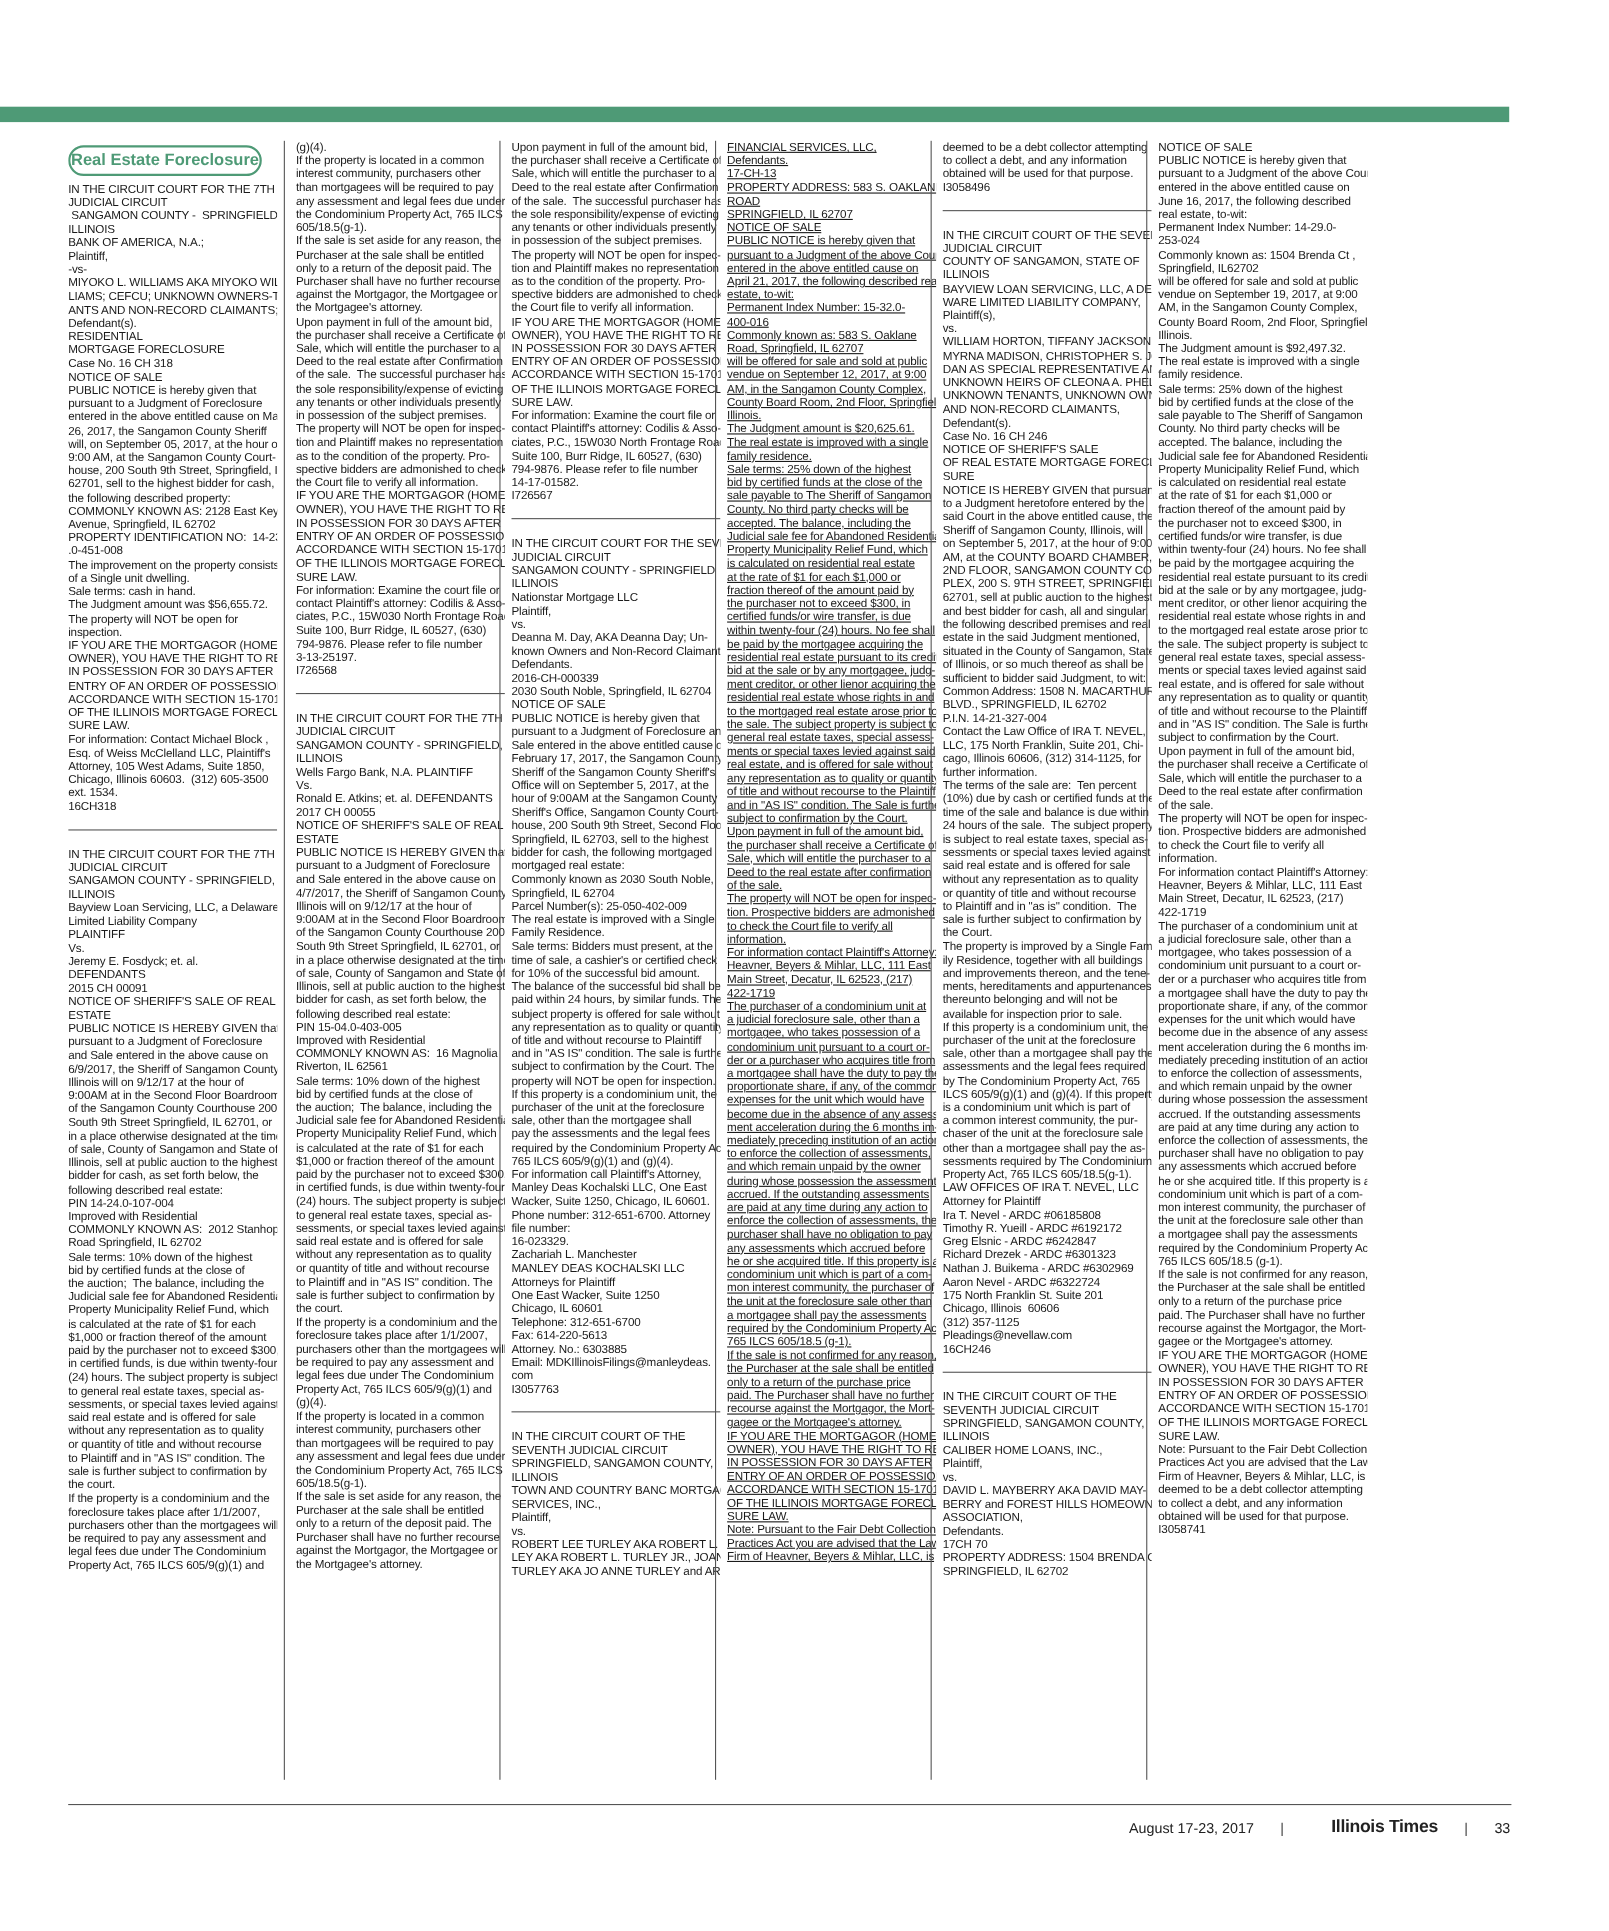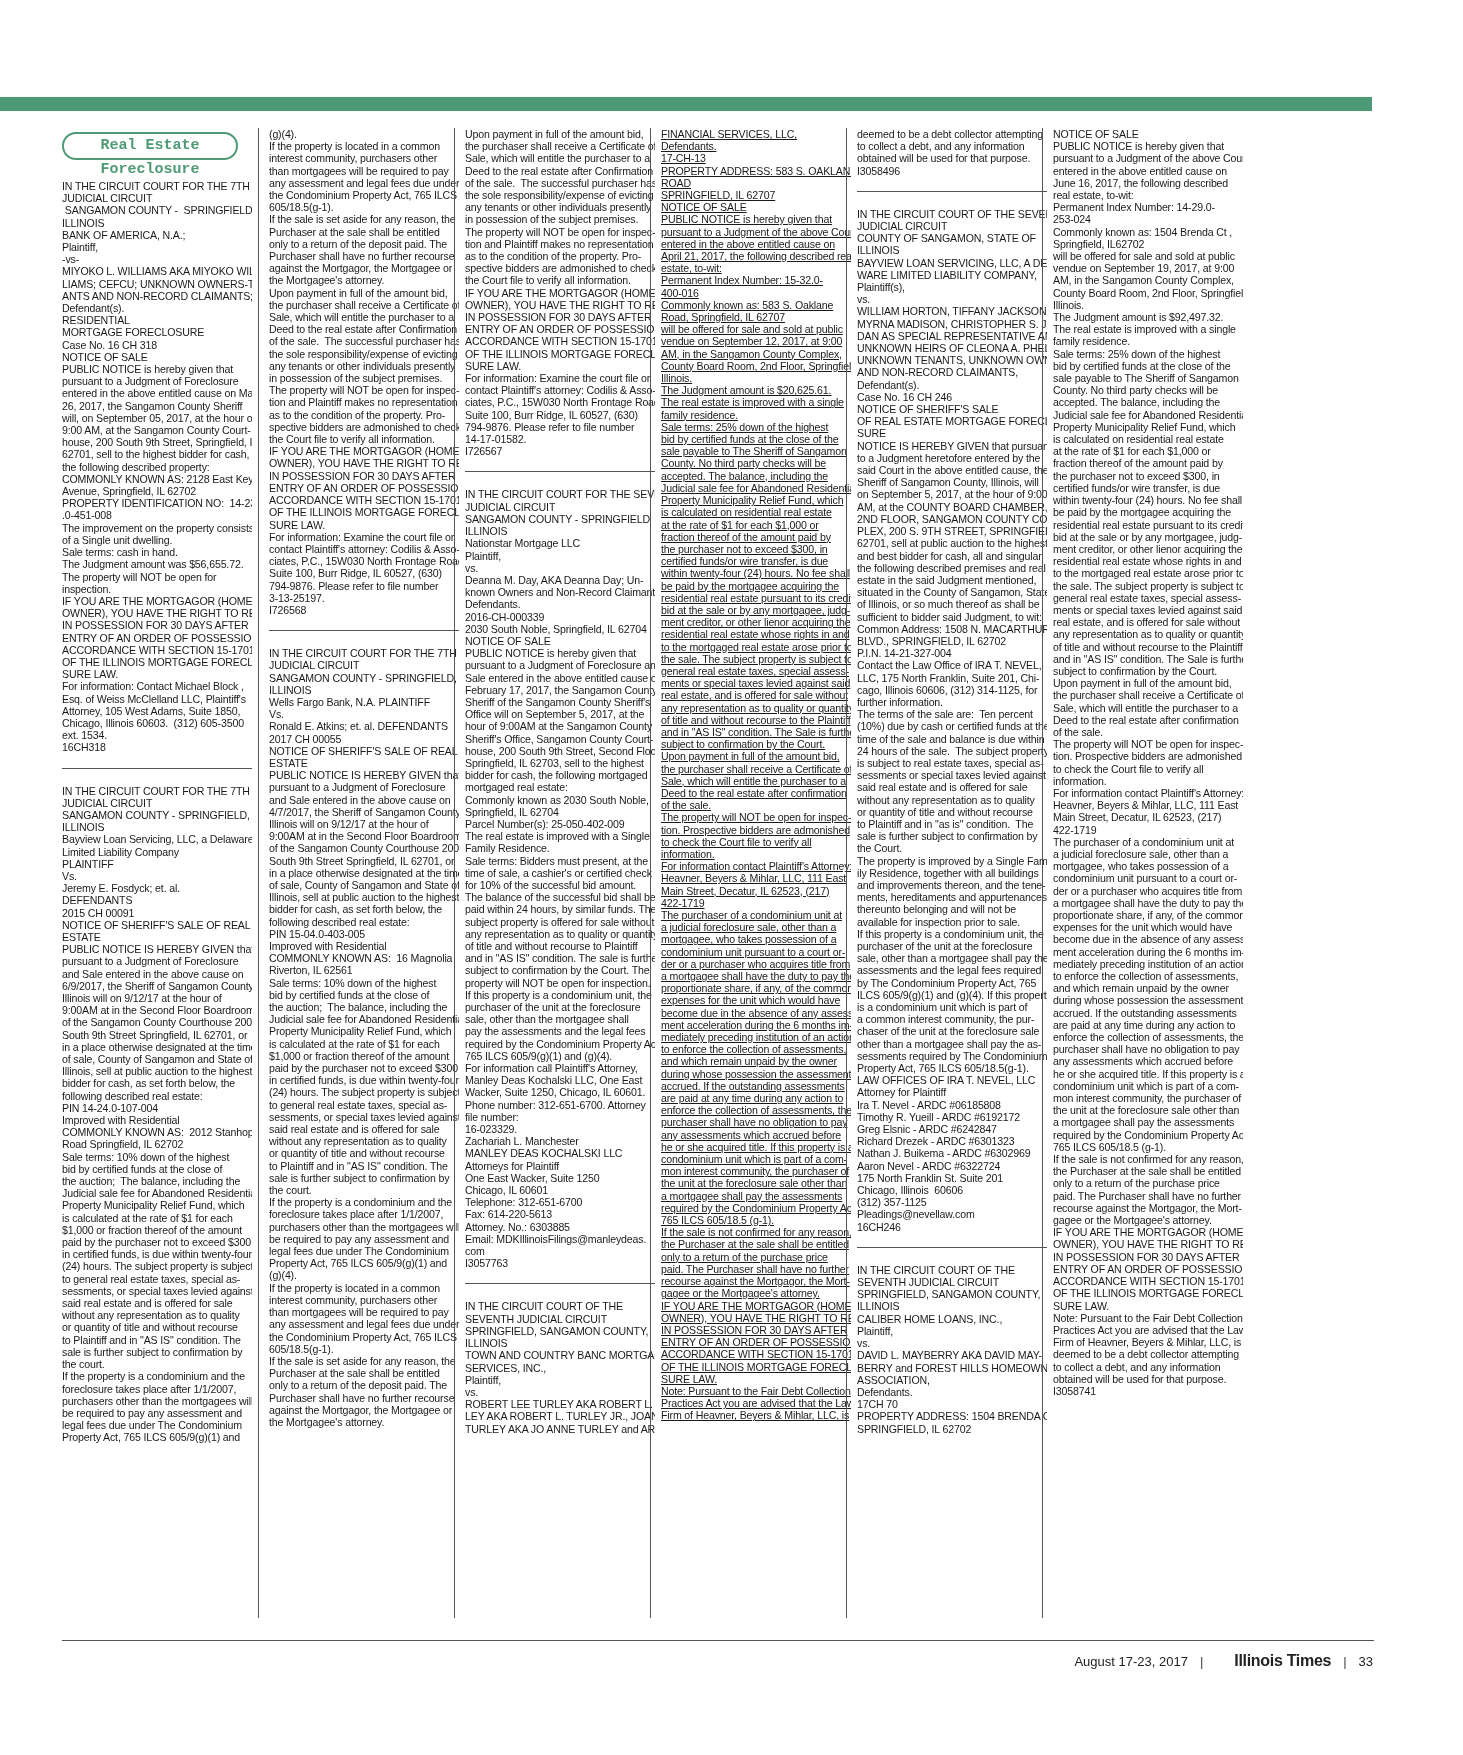--- a/index.html
+++ b/index.html
@@ -4,26 +4,26 @@
 <style>
   html, body { margin:0; padding:0; background:#ffffff; }
   body { width:1463px; height:1755px; position:relative; overflow:hidden;
          font-family:"Liberation Sans", sans-serif; color:#1a1a1a; }
   .topbar { position:absolute; left:0; top:97px; width:1372px; height:14px; background:var(--accent); }
   .columns { position:absolute; left:62px; top:128px; width:1312px; height:1490px; }
   .col { position:absolute; top:0; width:190px; height:100%; font-size:10.6px; line-height:12.2px;
          letter-spacing:-0.15px; overflow:hidden; }
   .col.rule { border-left:1.5px solid #555; padding-left:10px; }
   .section-head { display:block; width:172px; height:24px; border:2px solid var(--accent); border-radius:14px;
-         color:var(--accent); font-weight:bold; font-size:15px; line-height:24px; text-align:center; margin:4px 0 20px 0;
-         letter-spacing:0;font-family:Liberation Mono, monospace; }
+         color:var(--accent); font-weight:bold; font-size:15px; line-height:24px; text-align:center; margin:4px 0 6px 0;
+         letter-spacing:0; }
   .line { display:block; white-space:pre; }
   .sep { display:block; border-top:1.5px solid #555; margin:14px 0 16px 0; width:190px; }
   .footer-rule { position:absolute; left:62px; top:1640px; width:1312px; border-top:1.5px solid #555; }
-  .footer { position:absolute; right:90px; top:1652px; font-size:13px; color:#222; display:flex; align-items:center; gap:12px;justify-content:flex-end; }
+  .footer { position:absolute; right:90px; top:1652px; font-size:13px; color:#222; display:flex; align-items:center; gap:24px;justify-content:flex-end; }
   .footer .brand { font-weight:bold; font-size:16px; letter-spacing:-0.3px;margin-left:19px; }
   .footer .pipe { color:#444; }
 </style>
 </head>
 <body>
 
 <div class="topbar"></div>
 
 <div class="columns">
   <div class="col" id="col0" style="left:0px;">

